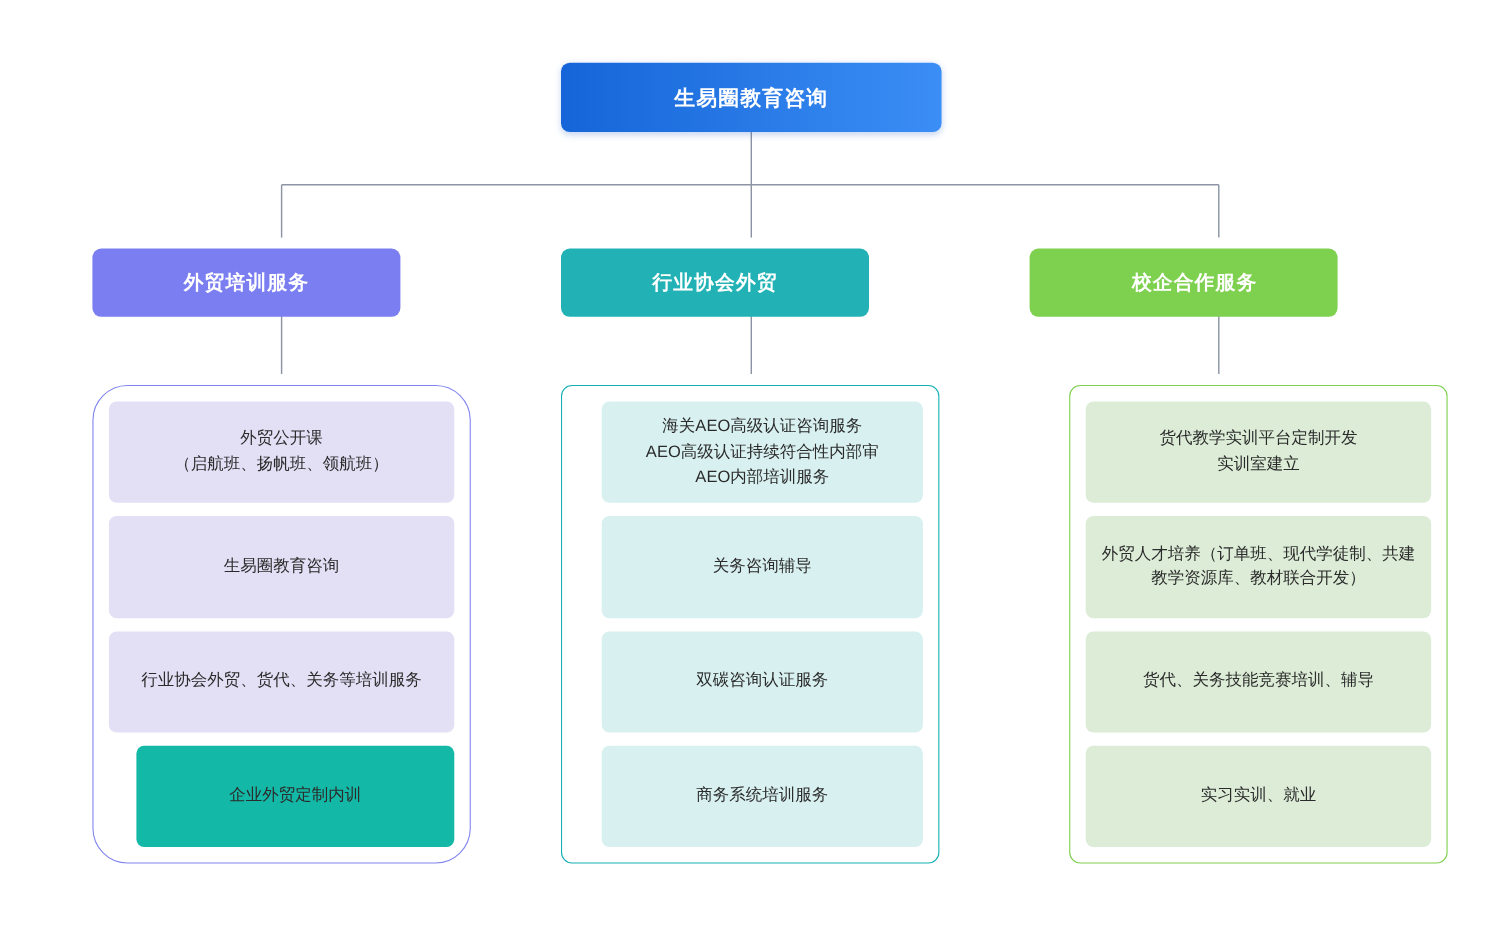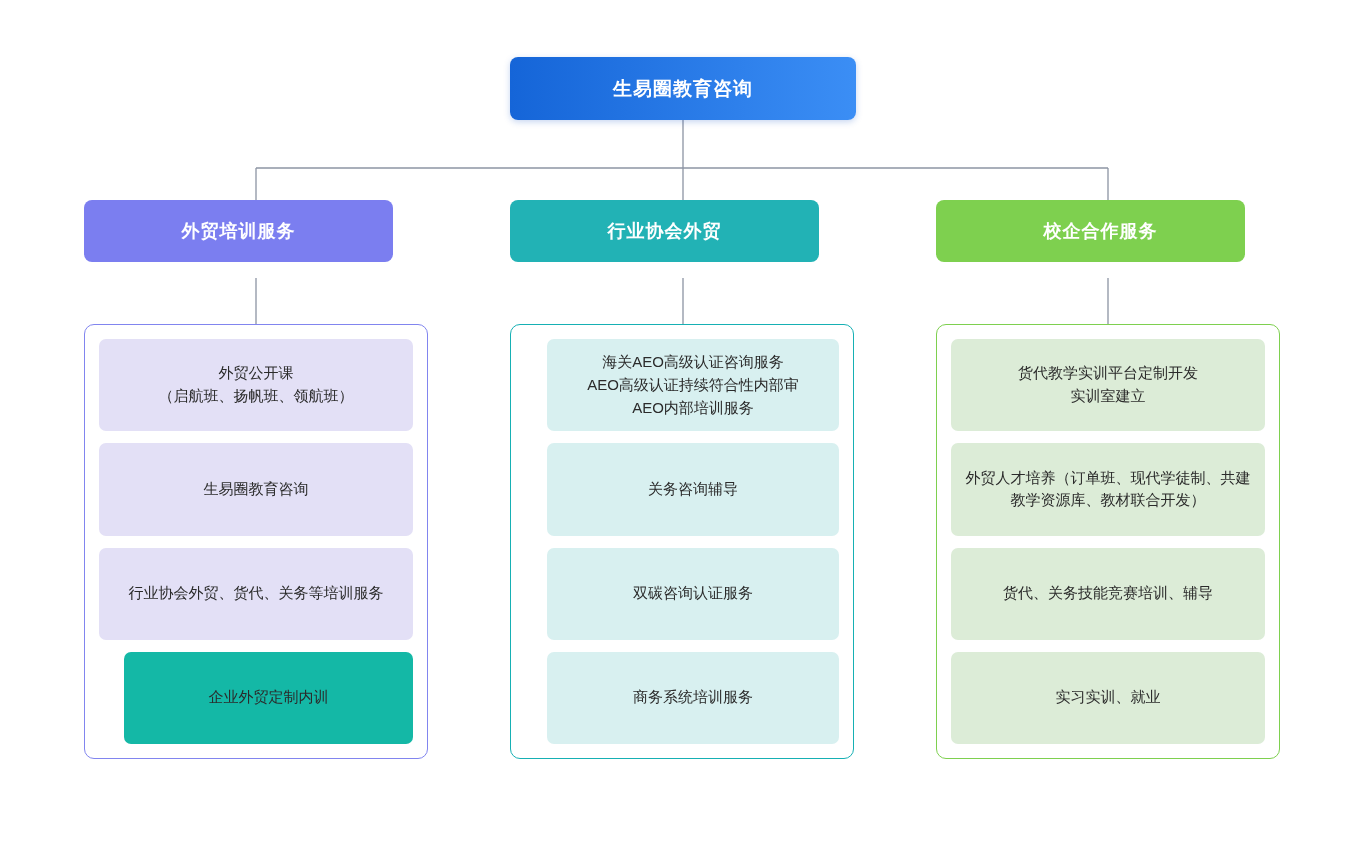--- a/index.html
+++ b/index.html
@@ -46,22 +46,22 @@
     color: #ffffff;
     font-size: 19px;
     font-weight: bold;
     letter-spacing: 1px;
     box-shadow: 0 2px 6px rgba(30, 90, 200, 0.25);
   }
 
   
   .branch {
     position: absolute;
-    top: 200px;
-    width: 309px;
+    top: 226px;
+    width: 280px;
   }
   .branch-1 { left: 84px; }
   .branch-2 { left: 510px; }
   .branch-3 { left: 936px; }
 
   .branch-header {
     width: 100%;
     height: 62px;
     border-radius: 8px;
     display: flex;
@@ -145,21 +145,21 @@
   </svg>
 
   <div class="root-node" style="background: linear-gradient(90deg, rgb(21, 101, 216) 0%, rgb(59, 142, 245) 100%); color: rgb(255, 255, 255);">
     <span>生易圈教育咨询</span>
   </div>
 
   <div class="branch branch-1">
     <div class="branch-header" style="background: rgb(123, 126, 240);">
       <span>外贸培训服务</span>
     </div>
-    <div class="branch-body" style="border-color: rgb(129, 133, 239);">
+    <div class="branch-body" style="border-color: rgb(129, 133, 239); border-radius: 32px;">
       <div class="branch-item" style="background: rgb(227, 224, 246);">外贸公开课
 （启航班、扬帆班、领航班）</div>
       <div class="branch-item" style="background: rgb(227, 224, 246);">生易圈教育咨询</div>
       <div class="branch-item" style="background: rgb(227, 224, 246);">行业协会外贸、货代、关务等培训服务</div>
       <div class="branch-item" style="background: #14b8a6; margin-left: 25px;">企业外贸定制内训</div>
     </div>
   </div>
 
   <div class="branch branch-2">
     <div class="branch-header" style="background: rgb(34, 178, 181);">
@@ -172,21 +172,21 @@
       <div class="branch-item" style="background: rgb(216, 240, 240); font-family: Liberation Serif, serif;">关务咨询辅导</div>
       <div class="branch-item" style="background: rgb(216, 240, 240);">双碳咨询认证服务</div>
       <div class="branch-item" style="background: rgb(216, 240, 240);">商务系统培训服务</div>
     </div>
   </div>
 
   <div class="branch branch-3">
     <div class="branch-header" style="background: rgb(126, 208, 79);">
       <span>校企合作服务</span>
     </div>
-    <div class="branch-body" style="border-color: rgb(126, 208, 79);">
+    <div class="branch-body" style="border-color: rgb(126, 208, 79); margin-left: 36px;">
       <div class="branch-item" style="background: rgb(220, 236, 215);">货代教学实训平台定制开发
 实训室建立</div>
       <div class="branch-item" style="background: rgb(220, 236, 215);">外贸人才培养（订单班、现代学徒制、共建教学资源库、教材联合开发）</div>
       <div class="branch-item" style="background: rgb(220, 236, 215);">货代、关务技能竞赛培训、辅导</div>
       <div class="branch-item" style="background: rgb(220, 236, 215);">实习实训、就业</div>
     </div>
   </div>
 
 </div>
 

